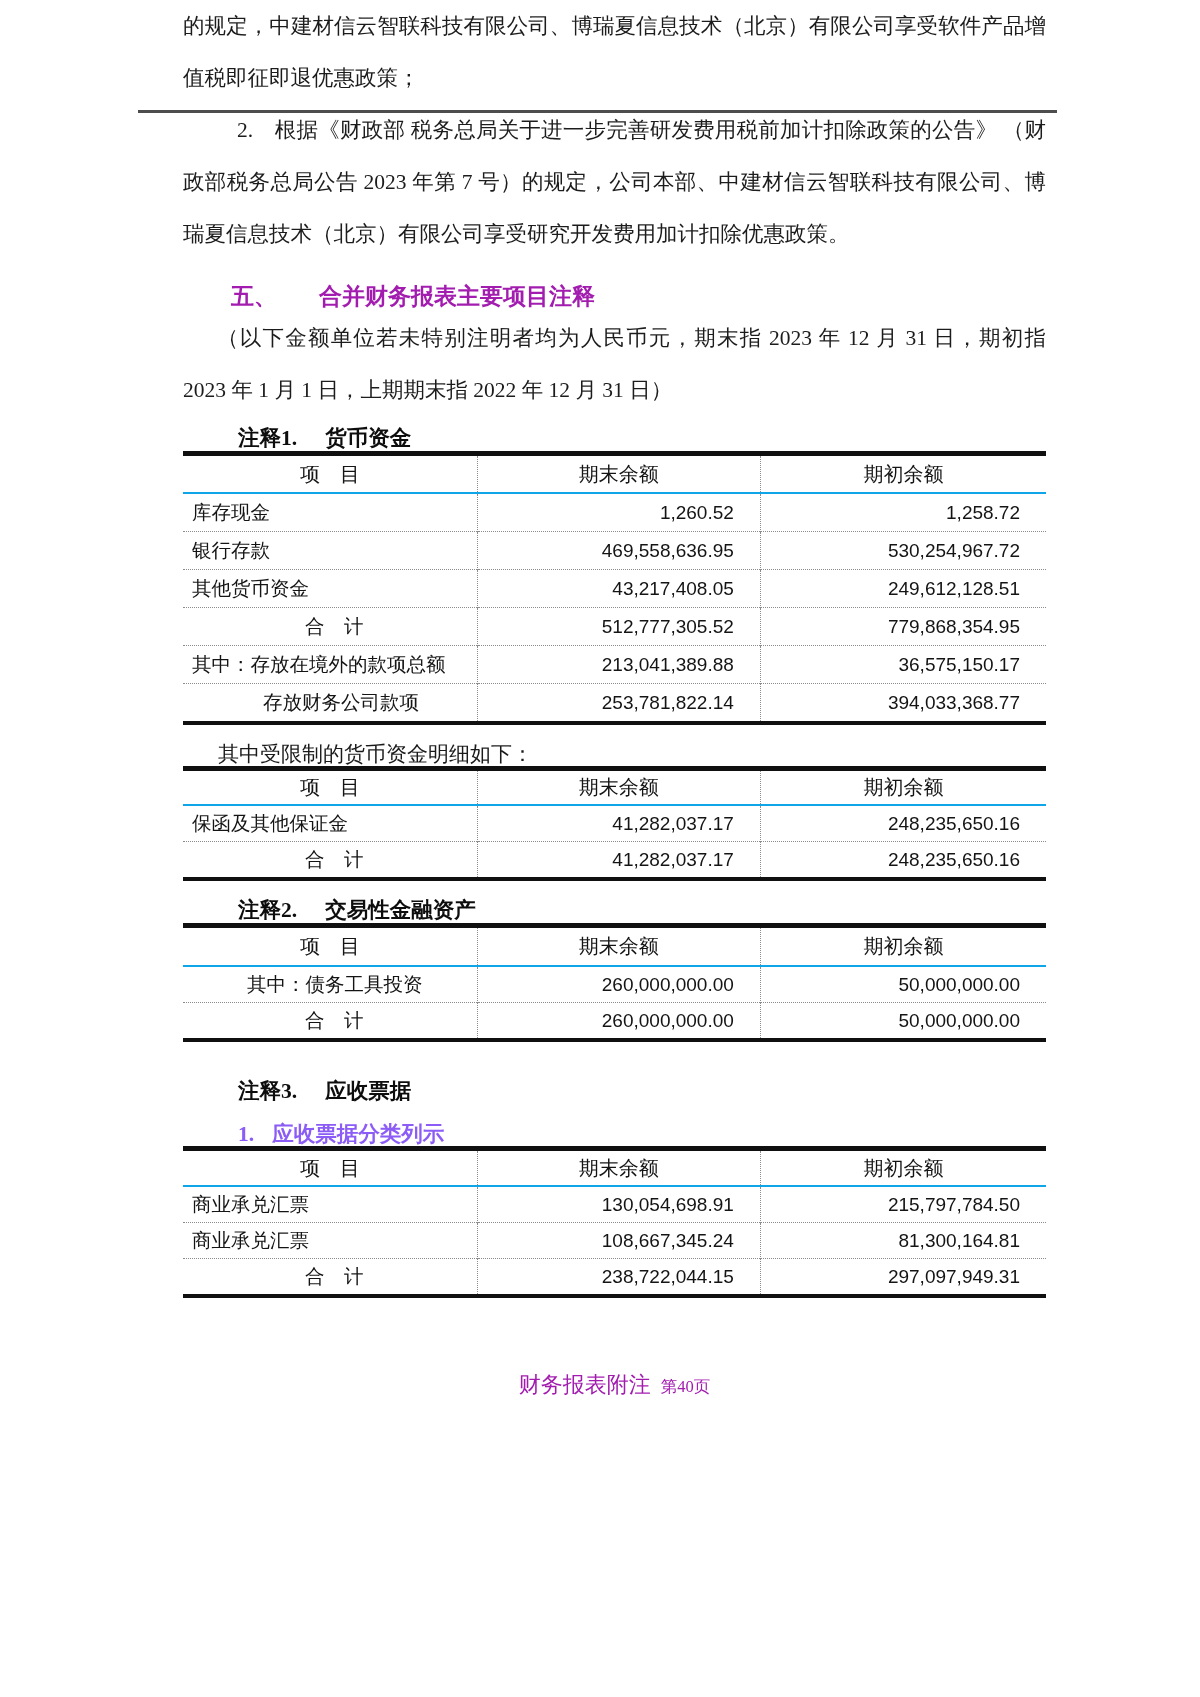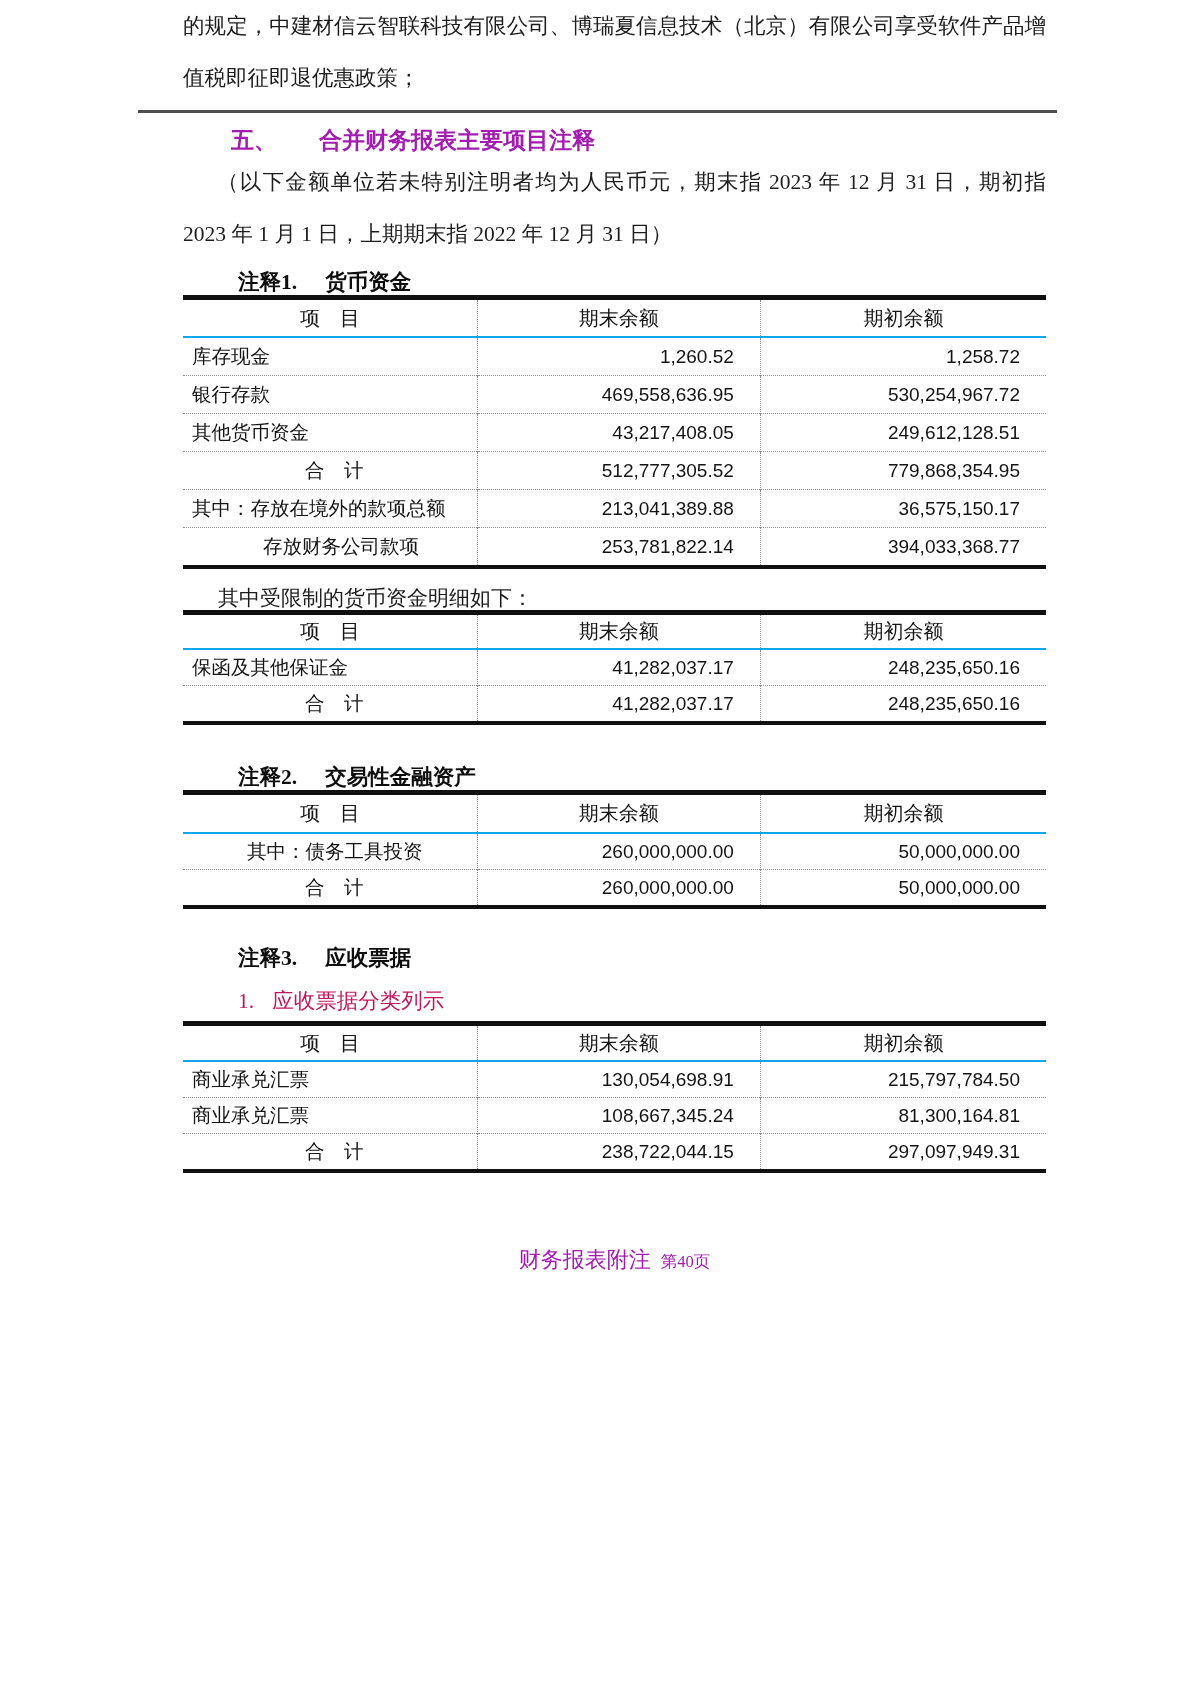--- a/index.html
+++ b/index.html
@@ -50,45 +50,45 @@
   }
   .note-heading{
     margin:10px 0 0 55px;
     font-size:21.5px;
     line-height:25px;
     font-weight:bold;
     color:#0d0d0d;
   }
   .note-heading .note-label{margin-right:28px;}
   .sub-heading{
-    margin:18px 0 8px 55px;
+    margin:18px 0 0 55px;
     font-size:21.5px;
     line-height:24px;
-    font-weight:normal;
-    color:#be185d;
+    font-weight:bold;
+    color:#8b5cf6;
   }
   .sub-heading .sub-no{margin-right:18px;}
   .restricted-caption{
     margin:17px 0 0 35px;
     font-size:21px;
     line-height:24px;
   }
   table.fin{
     width:100%;
     border-collapse:collapse;
     table-layout:fixed;
     border-top:5px solid #101010;
     border-bottom:4px solid #101010;
     margin-top:0;
   }
   .mt-tbl1{margin-top:0px;}
   .mt-tbl2{margin-top:12px;}
   .mt-tbl3{margin-top:18px;}
   .mt-tbl4{margin-top:18px;}
-  .mt-note2{margin-top:40px;}
+  .mt-note2{margin-top:17px;}
   .mt-note3{margin-top:37px;}
   table.fin col.c1{width:34.1%;}
   table.fin col.c2{width:32.8%;}
   table.fin col.c3{width:33.1%;}
   table.fin th{
     font-weight:normal;
     font-size:20px;
     text-align:center;
     border-bottom:2px solid #0ea5e9;
     color:#141414;
@@ -140,20 +140,21 @@
 </head>
 <body>
 
 <div class="page">
   <div class="top-rule"></div>
 
   <div class="content">
 
     <p class="body-text p-first">的规定，中建材信云智联科技有限公司、博瑞夏信息技术（北京）有限公司享受软件产品增值税即征即退优惠政策；</p>
 
+    <p class="body-text p-item">2. 根据《财政部 税务总局关于进一步完善研发费用税前加计扣除政策的公告》 （财政部税务总局公告 2023 年第 7 号）的规定，公司本部、中建材信云智联科技有限公司、博瑞夏信息技术（北京）有限公司享受研究开发费用加计扣除优惠政策。</p>
 
     <h2 class="section-heading"><span class="sec-no">五、</span><span>合并财务报表主要项目注释</span></h2>
 
     <p class="body-text scope-note">（以下金额单位若未特别注明者均为人民币元，期末指 2023 年 12 月 31 日，期初指 2023 年 1 月 1 日，上期期末指 2022 年 12 月 31 日）</p>
 
     <h3 class="note-heading"><span class="note-label">注释1.</span><span>货币资金</span></h3>
 
     <table class="fin t1 mt-tbl1">
       <colgroup>
           <col class="c1">

